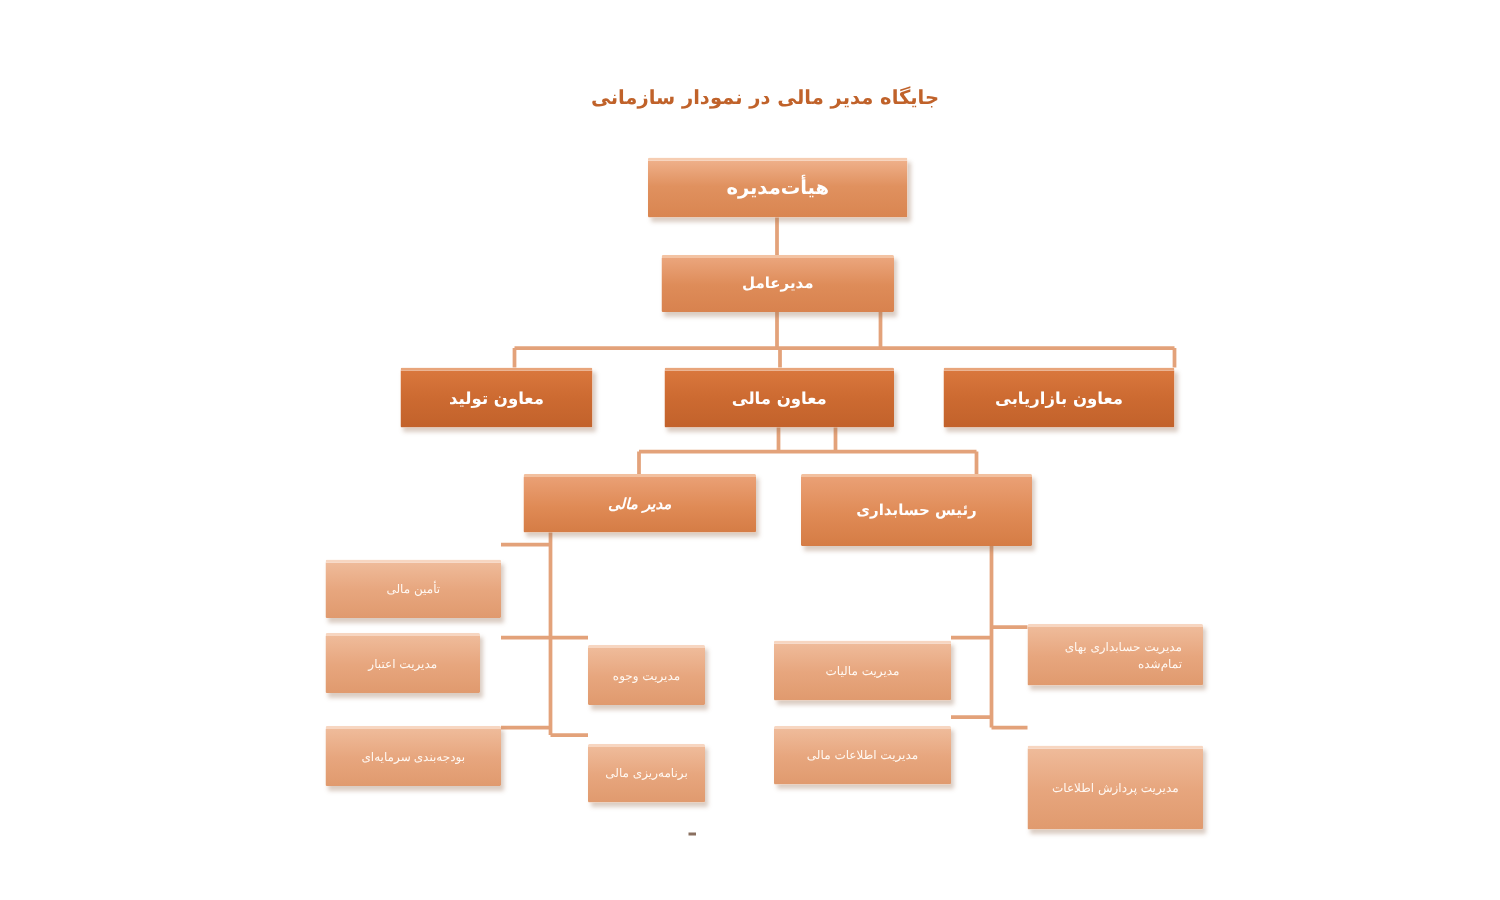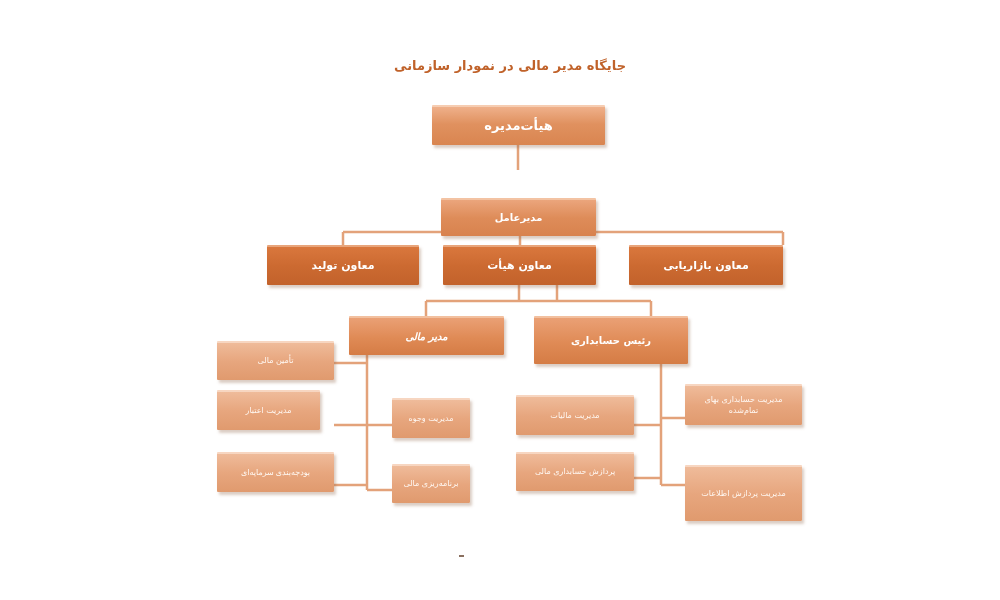--- a/index.html
+++ b/index.html
@@ -1,33 +1,33 @@
 <!DOCTYPE html>
 <html><head>
 <meta charset="utf-8">
 <style>
   html, body { margin: 0; padding: 0; background: #ffffff; }
   body { width: 1000px; height: 600px; position: relative; overflow: hidden;
          font-family: "DejaVu Sans", sans-serif; }
   .title { position: absolute; left: 300px; top: 58px; width: 420px; text-align: center;
            direction: rtl; font-weight: bold; font-size: 13px; color: #c0622a; }
   .box { position: absolute; display: flex; align-items: center; justify-content: center;
-         direction: rtl; color: #ffffff; text-align: center; box-sizing: border-box;
+         direction: rtl; color: #ffffff; box-sizing: border-box;
          box-shadow: 2px 3px 3px rgba(150,110,80,0.35); border-radius: 1px; }
   .box span { display: block; line-height: 1.35; }
   .lvl1 { background: linear-gradient(to bottom, #efb08a 0%, #e0915f 45%, #d98550 100%);
           border-top: 2px solid #f6cdb2; font-weight: bold; font-size: 13px; }
   .lvl2 { background: linear-gradient(to bottom, #eba57c 0%, #de8c59 50%, #d8824e 100%);
-          border-top: 2px solid #f3c3a3; font-size: 10px; font-weight: bold; margin-top: 28px; }
+          border-top: 2px solid #f3c3a3; font-size: 10px; font-weight: bold; }
   .lvl3 { background: linear-gradient(to bottom, #d9773d 0%, #cc6a31 50%, #c2622b 100%);
           border-top: 2px solid #e8a57b; font-weight: bold; font-size: 11px; }
   .lvl4 { background: linear-gradient(to bottom, #eaa075 0%, #df8a55 55%, #d57c45 100%);
           border-top: 2px solid #f2c09f; font-size: 10px; font-weight: bold; }
   .lvl5 { background: linear-gradient(to bottom, #efbb9a 0%, #e7a67e 50%, #e09a6e 100%);
-          border-top: 2px solid #f7d6c1; font-size: 8px; color: #fff8f2; }
+          border-top: 2px solid #f7d6c1; font-size: 8px; color: #fff8f2; margin-top: 32px; }
   svg.lines { position: absolute; left: 0; top: 0; }
   .mark { position: absolute; left: 459px; top: 555px; width: 5px; height: 2px; background: #8a7060; }
 </style>
 </head>
 <body>
 
 <div class="title">جایگاه مدیر مالی در نمودار سازمانی</div>
 
 <svg class="lines" width="1000" height="600">
   <g stroke="#e3a27a" stroke-width="2.5" fill="none">
@@ -64,25 +64,25 @@
 </svg>
 
 <div class="box lvl1" style="left:432px; top:105px; width:173px; height:40px;">
   <span>هیأت‌مدیره</span>
 </div>
 
 <div class="box lvl2" style="left:441px; top:170px; width:155px; height:38px;">
   <span>مدیرعامل</span>
 </div>
 
-<div class="box lvl3" style="left:267px; top:245px; width:152px; height:40px;">
+<div class="box lvl3" style="left:267px; top:245px; width:128px; height:40px;">
   <span>معاون تولید</span>
 </div>
 <div class="box lvl3" style="left:443px; top:245px; width:153px; height:40px;">
-  <span>معاون هیأت</span>
+  <span>معاون مالی</span>
 </div>
 <div class="box lvl3" style="left:629px; top:245px; width:154px; height:40px;">
   <span>معاون بازاریابی</span>
 </div>
 
 <div class="box lvl4" style="left:349px; top:316px; width:155px; height:39px;font-style:italic;">
   <span>مدیر مالی</span>
 </div>
 <div class="box lvl4" style="left:534px; top:316px; width:154px; height:48px;">
   <span>رئیس حسابداری</span>
@@ -101,21 +101,21 @@
   <span>مدیریت وجوه</span>
 </div>
 <div class="box lvl5" style="left:392px; top:464px; width:78px; height:39px;">
   <span>برنامه‌ریزی مالی</span>
 </div>
 
 <div class="box lvl5" style="left:516px; top:395px; width:118px; height:40px;">
   <span>مدیریت مالیات</span>
 </div>
 <div class="box lvl5" style="left:516px; top:452px; width:118px; height:39px;">
-  <span>پردازش حسابداری مالی</span>
+  <span>مدیریت اطلاعات مالی</span>
 </div>
 <div class="box lvl5" style="left:685px; top:384px; width:117px; height:41px; padding:16px 14px;">
   <span>مدیریت حسابداری بهای تمام‌شده</span>
 </div>
 <div class="box lvl5" style="left:685px; top:465px; width:117px; height:56px;">
   <span>مدیریت پردازش اطلاعات</span>
 </div>
 
 <div class="mark"></div>
 

